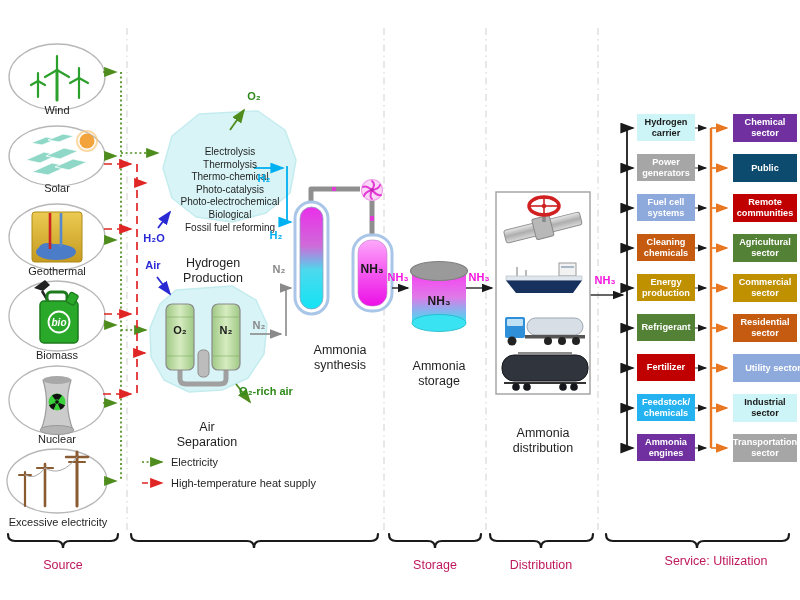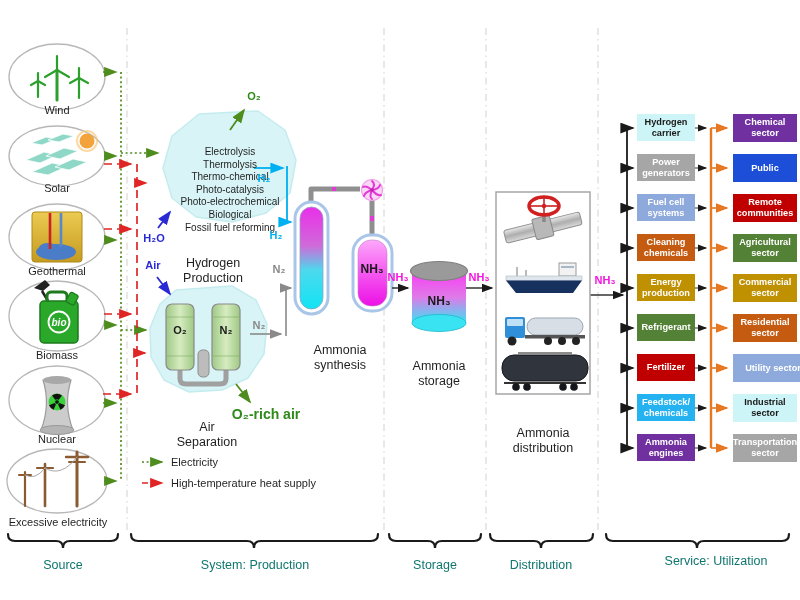--- a/index.html
+++ b/index.html
@@ -4,21 +4,21 @@
 <style>
   html,body{margin:0;padding:0;background:#fff;}
   #canvas{position:relative;width:800px;height:600px;background:#fff;overflow:hidden;
           font-family:"Liberation Sans", sans-serif;color:#262626;}
   #gfx{position:absolute;left:0;top:0;z-index:1;}
   .lbl{position:absolute;z-index:2;text-align:center;line-height:1.2;}
   .pre{white-space:pre-line;margin-top:28px;}
   .flow{font-weight:bold;font-size:11px;z-index:2;}
   .unit-lbl{font-size:12.5px;color:#1f1f1f;}
   .src-lbl{font-size:11px;color:#1f1f1f;}
-  .sec-lbl{font-size:12.5px;color:#0f766e;}
+  .sec-lbl{font-size:12.5px;color:#be185d;}
   .methods{font-size:10px;line-height:12.6px;color:#1f1f1f;}
   .legend-lbl{font-size:11px;text-align:left;color:#1f1f1f;}
   .ubox{position:absolute;z-index:2;display:flex;align-items:center;justify-content:center;
         text-align:center;font-size:9.2px;font-weight:700;line-height:1.15;white-space:pre-line;}
 </style>
 </head>
 <body>
 
 <div id="canvas">
 
@@ -369,30 +369,29 @@
 <div class="lbl unit-lbl pre" style="left:493px;top:398px;width:100px">Ammonia
 distribution</div>
 
 <div class="lbl flow" style="left:239px;top:90px;width:30px;color:#2e8a1a">O₂</div>
 <div class="lbl flow" style="left:250px;top:172px;width:28px;color:#00b0f0">H₂</div>
 <div class="lbl flow" style="left:262px;top:229px;width:28px;color:#00b0f0">H₂</div>
 <div class="lbl flow" style="left:137px;top:232px;width:34px;color:#2a2ad4">H₂O</div>
 <div class="lbl flow" style="left:138px;top:259px;width:30px;color:#2a2ad4">Air</div>
 <div class="lbl flow" style="left:245px;top:319px;width:28px;color:#8a8a8a">N₂</div>
 <div class="lbl flow" style="left:265px;top:263px;width:28px;color:#8a8a8a">N₂</div>
-<div class="lbl flow" style="left:231px;top:406px;width:70px;color:#2e8a1a;font-size:14px">O₂-rich air</div>
+<div class="lbl flow" style="left:231px;top:385px;width:70px;color:#2e8a1a;font-size:11px">O₂-rich air</div>
 <div class="lbl flow" style="left:383px;top:271px;width:30px;color:#f416e0">NH₃</div>
 <div class="lbl flow" style="left:464px;top:271px;width:30px;color:#f416e0">NH₃</div>
 <div class="lbl flow" style="left:590px;top:274px;width:30px;color:#f416e0">NH₃</div>
 
 <div class="lbl legend-lbl" style="left:171px;top:477px;width:220px">High-temperature heat supply</div>
 <div class="lbl legend-lbl" style="left:171px;top:456px;width:200px">Electricity</div>
 
 <div class="lbl sec-lbl" style="left:13px;top:558px;width:100px">Source</div>
-<div class="lbl sec-lbl" style="left:155px;top:558px;width:200px">System: Production</div>
 <div class="lbl sec-lbl" style="left:385px;top:558px;width:100px">Storage</div>
 <div class="lbl sec-lbl" style="left:491px;top:558px;width:100px">Distribution</div>
 <div class="lbl sec-lbl" style="left:616px;top:554px;width:200px">Service: Utilization</div>
 
 <div class="ubox" style="left: 637px; top: 114px; width: 58px; height: 27px; background: rgb(205, 244, 246); color: rgb(26, 26, 26);">Hydrogen
 carrier</div>
 <div class="ubox" style="left: 637px; top: 154px; width: 58px; height: 27px; background: rgb(166, 166, 166); color: rgb(255, 255, 255);">Power
 generators</div>
 <div class="ubox" style="left: 637px; top: 194px; width: 58px; height: 27px; background: rgb(142, 169, 219); color: rgb(255, 255, 255);">Fuel cell
 systems</div>
@@ -402,21 +401,21 @@
 production</div>
 <div class="ubox" style="left: 637px; top: 314px; width: 58px; height: 27px; background: rgb(83, 129, 53); color: rgb(255, 255, 255);">Refrigerant</div>
 <div class="ubox" style="left: 637px; top: 354px; width: 58px; height: 27px; background: rgb(192, 0, 0); color: rgb(255, 255, 255);">Fertilizer</div>
 <div class="ubox" style="left: 637px; top: 394px; width: 58px; height: 27px; background: rgb(36, 179, 240); color: rgb(255, 255, 255);">Feedstock/
 chemicals</div>
 <div class="ubox" style="left: 637px; top: 434px; width: 58px; height: 27px; background: rgb(112, 48, 160); color: rgb(255, 255, 255);">Ammonia
 engines</div>
 
 <div class="ubox" style="left: 733px; top: 114px; width: 64px; height: 28px; background: rgb(112, 48, 160); color: rgb(255, 255, 255);">Chemical
 sector</div>
-<div class="ubox" style="left: 733px; top: 154px; width: 64px; height: 28px; background: #1d4ed8; color: rgb(255, 255, 255);">Public</div>
+<div class="ubox" style="left: 733px; top: 154px; width: 64px; height: 28px; background: #0c4a6e; color: rgb(255, 255, 255);">Public</div>
 <div class="ubox" style="left: 733px; top: 194px; width: 64px; height: 28px; background: rgb(192, 0, 0); color: rgb(255, 255, 255);">Remote
 communities</div>
 <div class="ubox" style="left: 733px; top: 234px; width: 64px; height: 28px; background: rgb(83, 129, 53); color: rgb(255, 255, 255);">Agricultural
 sector</div>
 <div class="ubox" style="left: 733px; top: 274px; width: 64px; height: 28px; background: rgb(191, 144, 0); color: rgb(255, 255, 255);">Commercial
 sector</div>
 <div class="ubox" style="left: 733px; top: 314px; width: 64px; height: 28px; background: rgb(197, 90, 17); color: rgb(255, 255, 255);">Residential
 sector</div>
 <div class="ubox" style="left: 733px; top: 354px; width: 80px; height: 28px; background: rgb(142, 169, 219); color: rgb(255, 255, 255);">Utility sector</div>
 <div class="ubox" style="left: 733px; top: 394px; width: 64px; height: 28px; background: rgb(205, 244, 246); color: rgb(26, 26, 26);">Industrial

